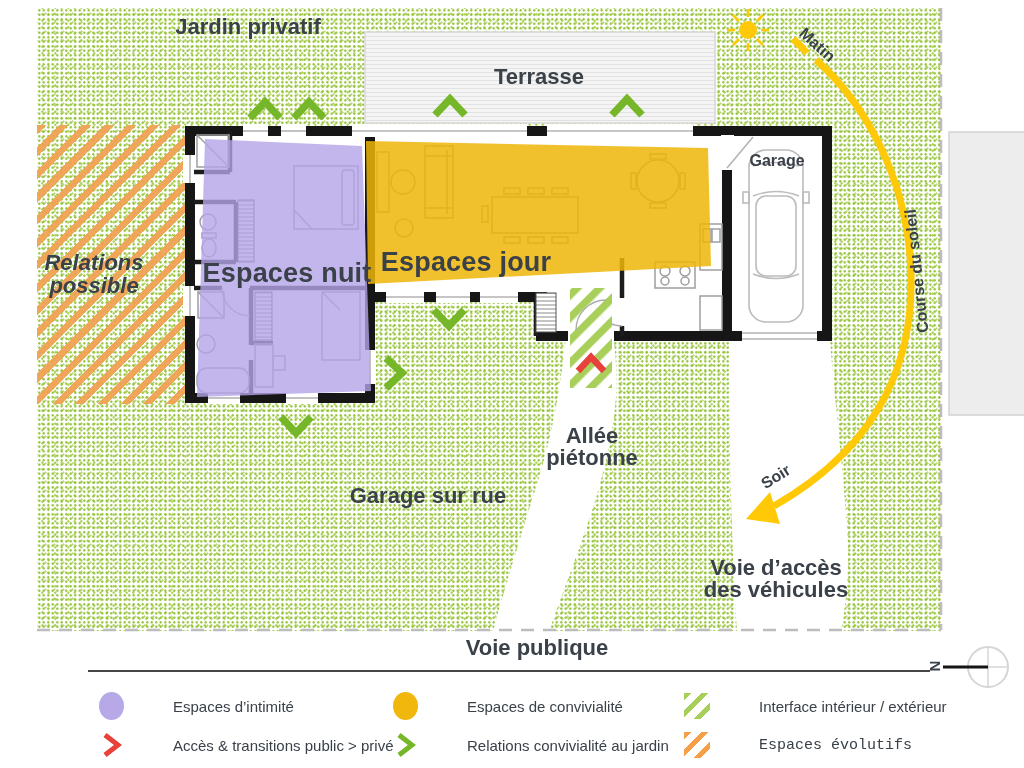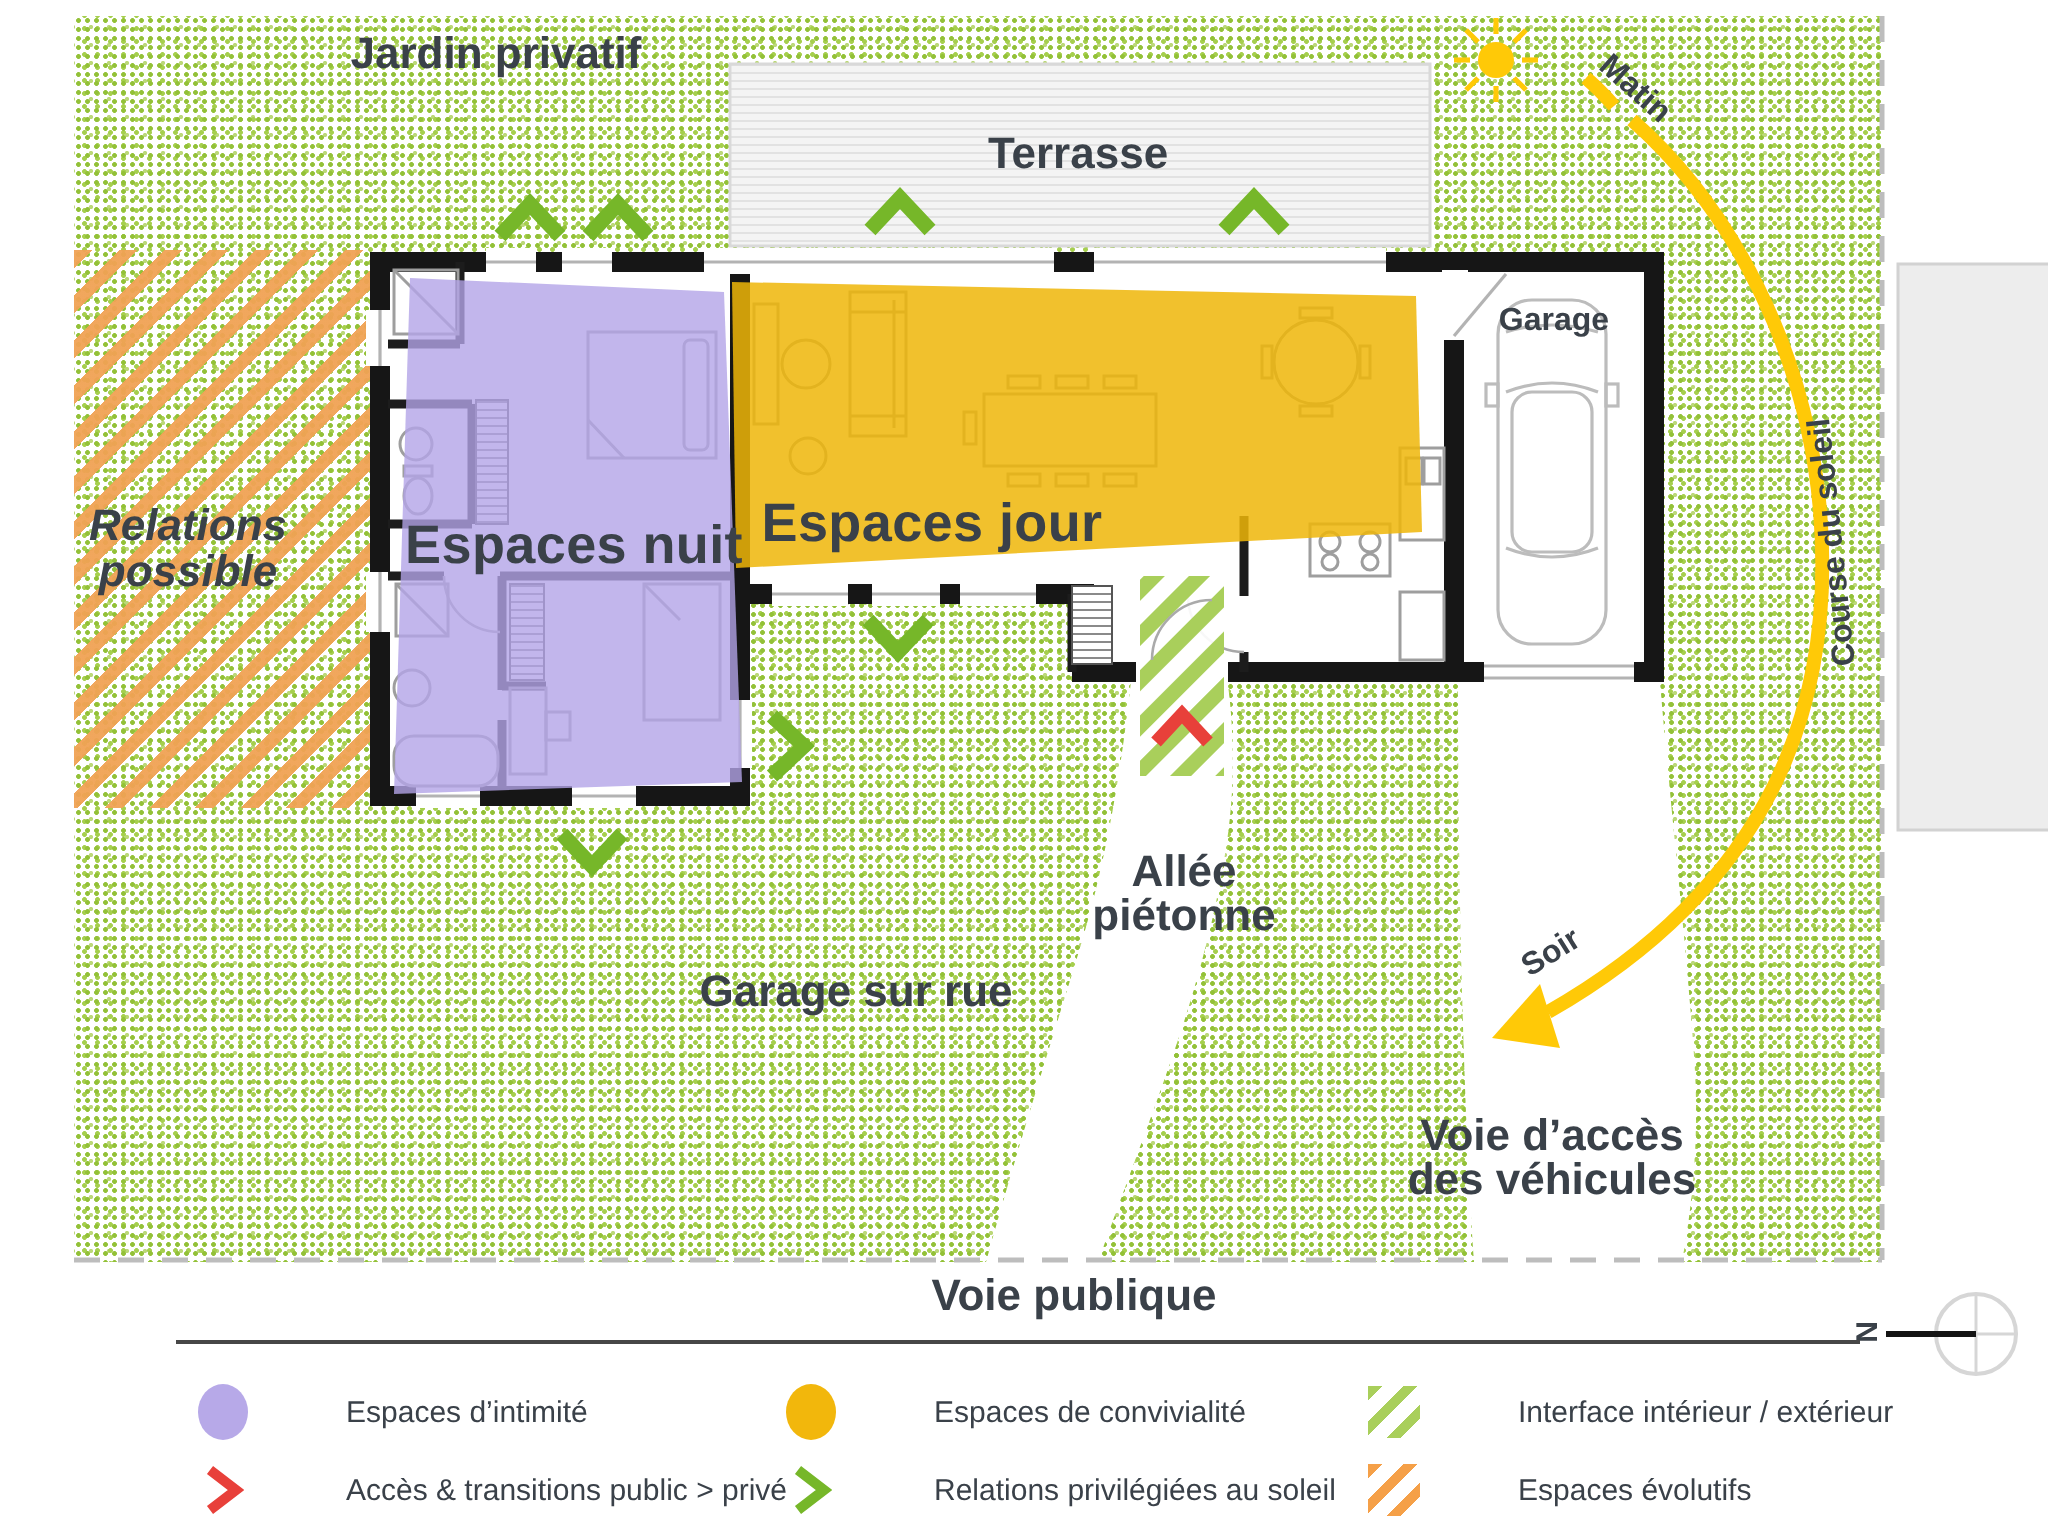--- a/index.html
+++ b/index.html
@@ -312,28 +312,28 @@
         <span class="sw-circle sw-yellow"></span>
       </span>
     <span class="leg-txt">Espaces de convivialité</span>
   </div>
   <div class="leg-item" style="left:390px;top:730px;">
     <span class="leg-ico">
       <svg width="22" height="28" viewBox="0 0 22 28">
           <path d="M5 4 L18 14 L5 24" stroke="#76b729" stroke-width="5" fill="none"></path>
         </svg>
     </span>
-    <span class="leg-txt">Relations privilégiées au soleil</span>
+    <span class="leg-txt">Relations convivialité au jardin</span>
   </div>
   <div class="leg-item" style="left:682px;top:691px;">
     <span class="leg-ico">
         <span class="sw-hatch green"></span>
       </span>
     <span class="leg-txt">Interface intérieur / extérieur</span>
   </div>
-  <div class="leg-item" style="left:682px;top:730px;">
+  <div class="leg-item" style="left:682px;top:730px;font-family:Liberation Mono, monospace;">
     <span class="leg-ico">
         <span class="sw-hatch orange"></span>
       </span>
     <span class="leg-txt">Espaces évolutifs</span>
   </div>
 
 </div>
 
 </body></html>

